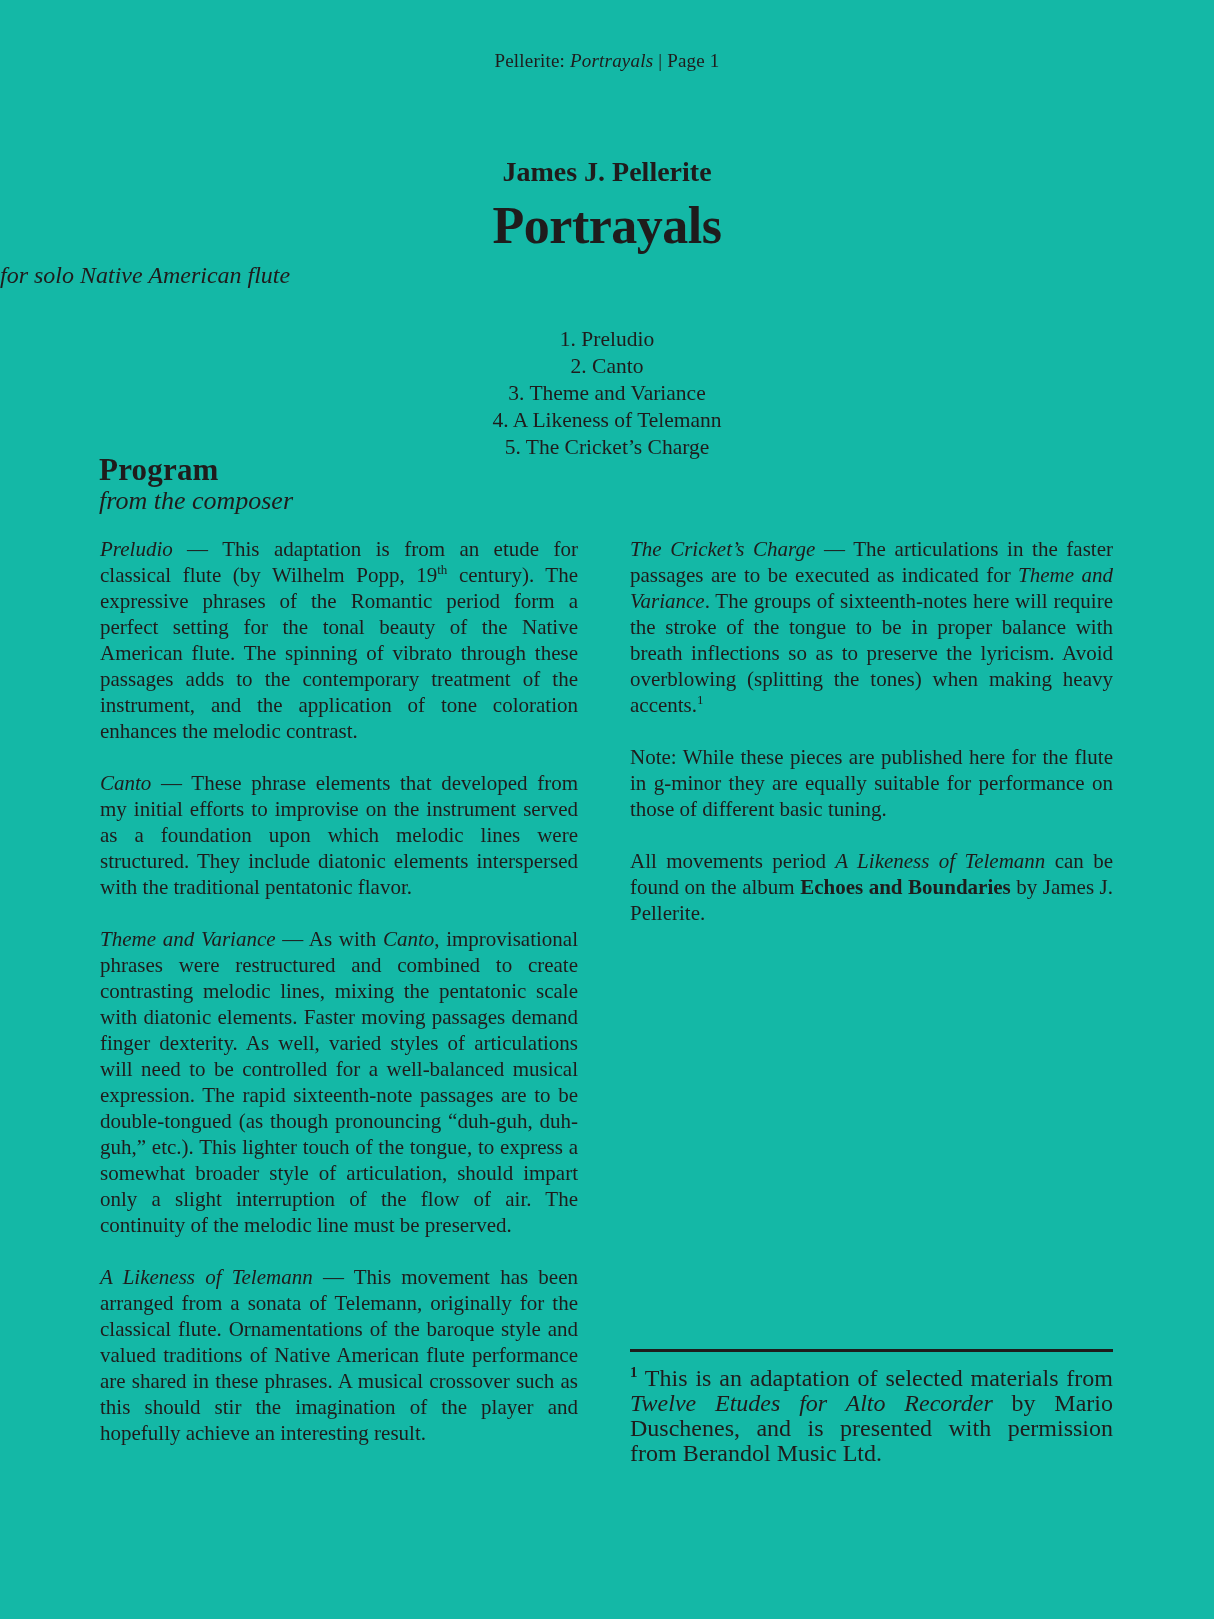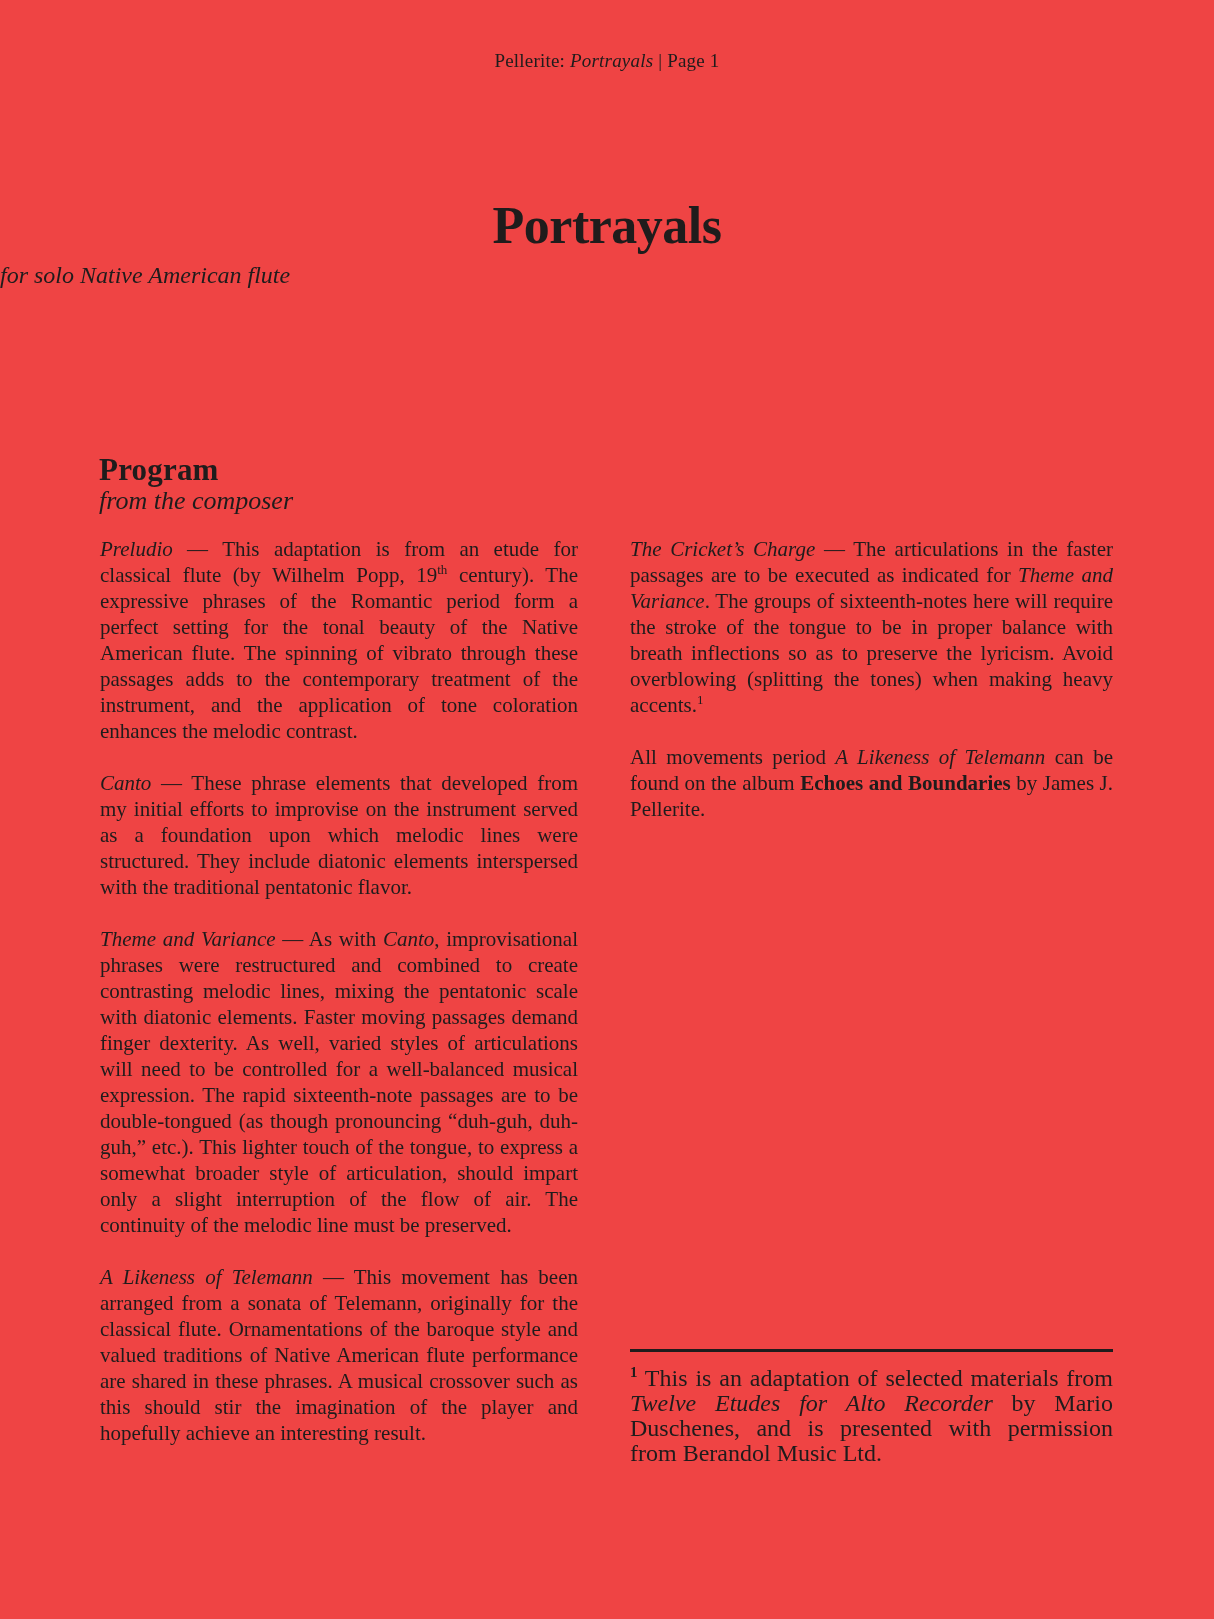--- a/index.html
+++ b/index.html
@@ -1,19 +1,19 @@
 <!DOCTYPE html>
 <html><head>
 <meta charset="utf-8">
 <style>
   html,body{margin:0;padding:0;background:#ffffff;}
   .page{
     position:relative;
     width:1214px;height:1619px;
-    background:#ef4444;
+    background:#14b8a6;
     font-family:"Liberation Serif","DejaVu Serif",serif;
     color:#1f1c1c;
     overflow:hidden;
   }
   .running-head{
     position:absolute;top:50px;left:0;width:100%;
     text-align:center;font-size:19px;letter-spacing:.2px;
   }
   .author{
     position:absolute;top:156px;left:0;width:100%;
@@ -60,39 +60,48 @@
     font-size:24px;line-height:25px;text-align:justify;
   }
 </style>
 </head>
 <body>
 
 <div class="page">
 
   <div class="running-head"><span class="seg normal">Pellerite: </span><span class="seg italic">Portrayals</span><span class="seg normal">  |  </span><span class="seg normal">Page 1</span></div>
 
+  <div class="author">James J. Pellerite</div>
 
   <div class="doc-title">Portrayals</div>
 
   <div class="doc-subtitle">for solo Native American flute</div>
 
+  <div class="movements">
+      <div class="movement-item">1. Preludio</div>
+      <div class="movement-item">2. Canto</div>
+      <div class="movement-item">3. Theme and Variance</div>
+      <div class="movement-item">4. A Likeness of Telemann</div>
+      <div class="movement-item">5. The Cricket’s Charge</div>
+    </div>
 
   <div class="program-heading">Program</div>
 
   <div class="program-subheading">from the composer</div>
 
   <div class="col col-left">
       <p><span class="seg italic">Preludio</span><span class="seg normal"> — This adaptation is from an etude for classical flute (by Wilhelm Popp, 19</span><sup class="seg sup">th</sup><span class="seg normal"> century). The expressive phrases of the Romantic period form a perfect setting for the tonal beauty of the Native American flute. The spinning of vibrato through these passages adds to the contemporary treatment of the instrument, and the application of tone coloration enhances the melodic contrast.</span></p>
       <p><span class="seg italic">Canto</span><span class="seg normal"> — These phrase elements that developed from my initial efforts to improvise on the instrument served as a foundation upon which melodic lines were structured. They include diatonic elements interspersed with the traditional pentatonic flavor.</span></p>
       <p><span class="seg italic">Theme and Variance</span><span class="seg normal"> — As with </span><span class="seg italic">Canto</span><span class="seg normal">, improvisational phrases were restructured and combined to create contrasting melodic lines, mixing the pentatonic scale with diatonic elements. Faster moving passages demand finger dexterity. As well, varied styles of articulations will need to be controlled for a well-balanced musical expression. The rapid sixteenth-note passages are to be double-tongued (as though pronouncing “duh-guh, duh-guh,” etc.). This lighter touch of the tongue, to express a somewhat broader style of articulation, should impart only a slight interruption of the flow of air. The continuity of the melodic line must be preserved.</span></p>
       <p><span class="seg italic">A Likeness of Telemann</span><span class="seg normal"> — This movement has been arranged from a sonata of Telemann, originally for the classical flute. Ornamentations of the baroque style and valued traditions of Native American flute performance are shared in these phrases. A musical crossover such as this should stir the imagination of the player and hopefully achieve an interesting result.</span></p>
     </div>
 
   <div class="col col-right">
       <p><span class="seg italic">The Cricket’s Charge</span><span class="seg normal"> — The articulations in the faster passages are to be executed as indicated for </span><span class="seg italic">Theme and Variance</span><span class="seg normal">. The groups of sixteenth-notes here will require the stroke of the tongue to be in proper balance with breath inflections so as to preserve the lyricism. Avoid overblowing (splitting the tones) when making heavy accents.</span><sup class="seg sup">1</sup></p>
+      <p><span class="seg normal">Note: While these pieces are published here for the flute in g-minor they are equally suitable for performance on those of different basic tuning.</span></p>
       <p><span class="seg normal">All movements period </span><span class="seg italic">A Likeness of Telemann</span><span class="seg normal"> can be found on the album </span><span class="seg bold">Echoes and Boundaries</span><span class="seg normal"> by James J. Pellerite.</span></p>
     </div>
 
   <div class="footnote-rule"></div>
 
   <div class="footnote"><sup class="seg sup-bold">1</sup><span class="seg normal"> This is an adaptation of selected materials from </span><span class="seg italic">Twelve Etudes for Alto Recorder</span><span class="seg normal"> by Mario Duschenes, and is presented with permission from Berandol Music Ltd.</span></div>
 
 </div>
 
 </body></html>

